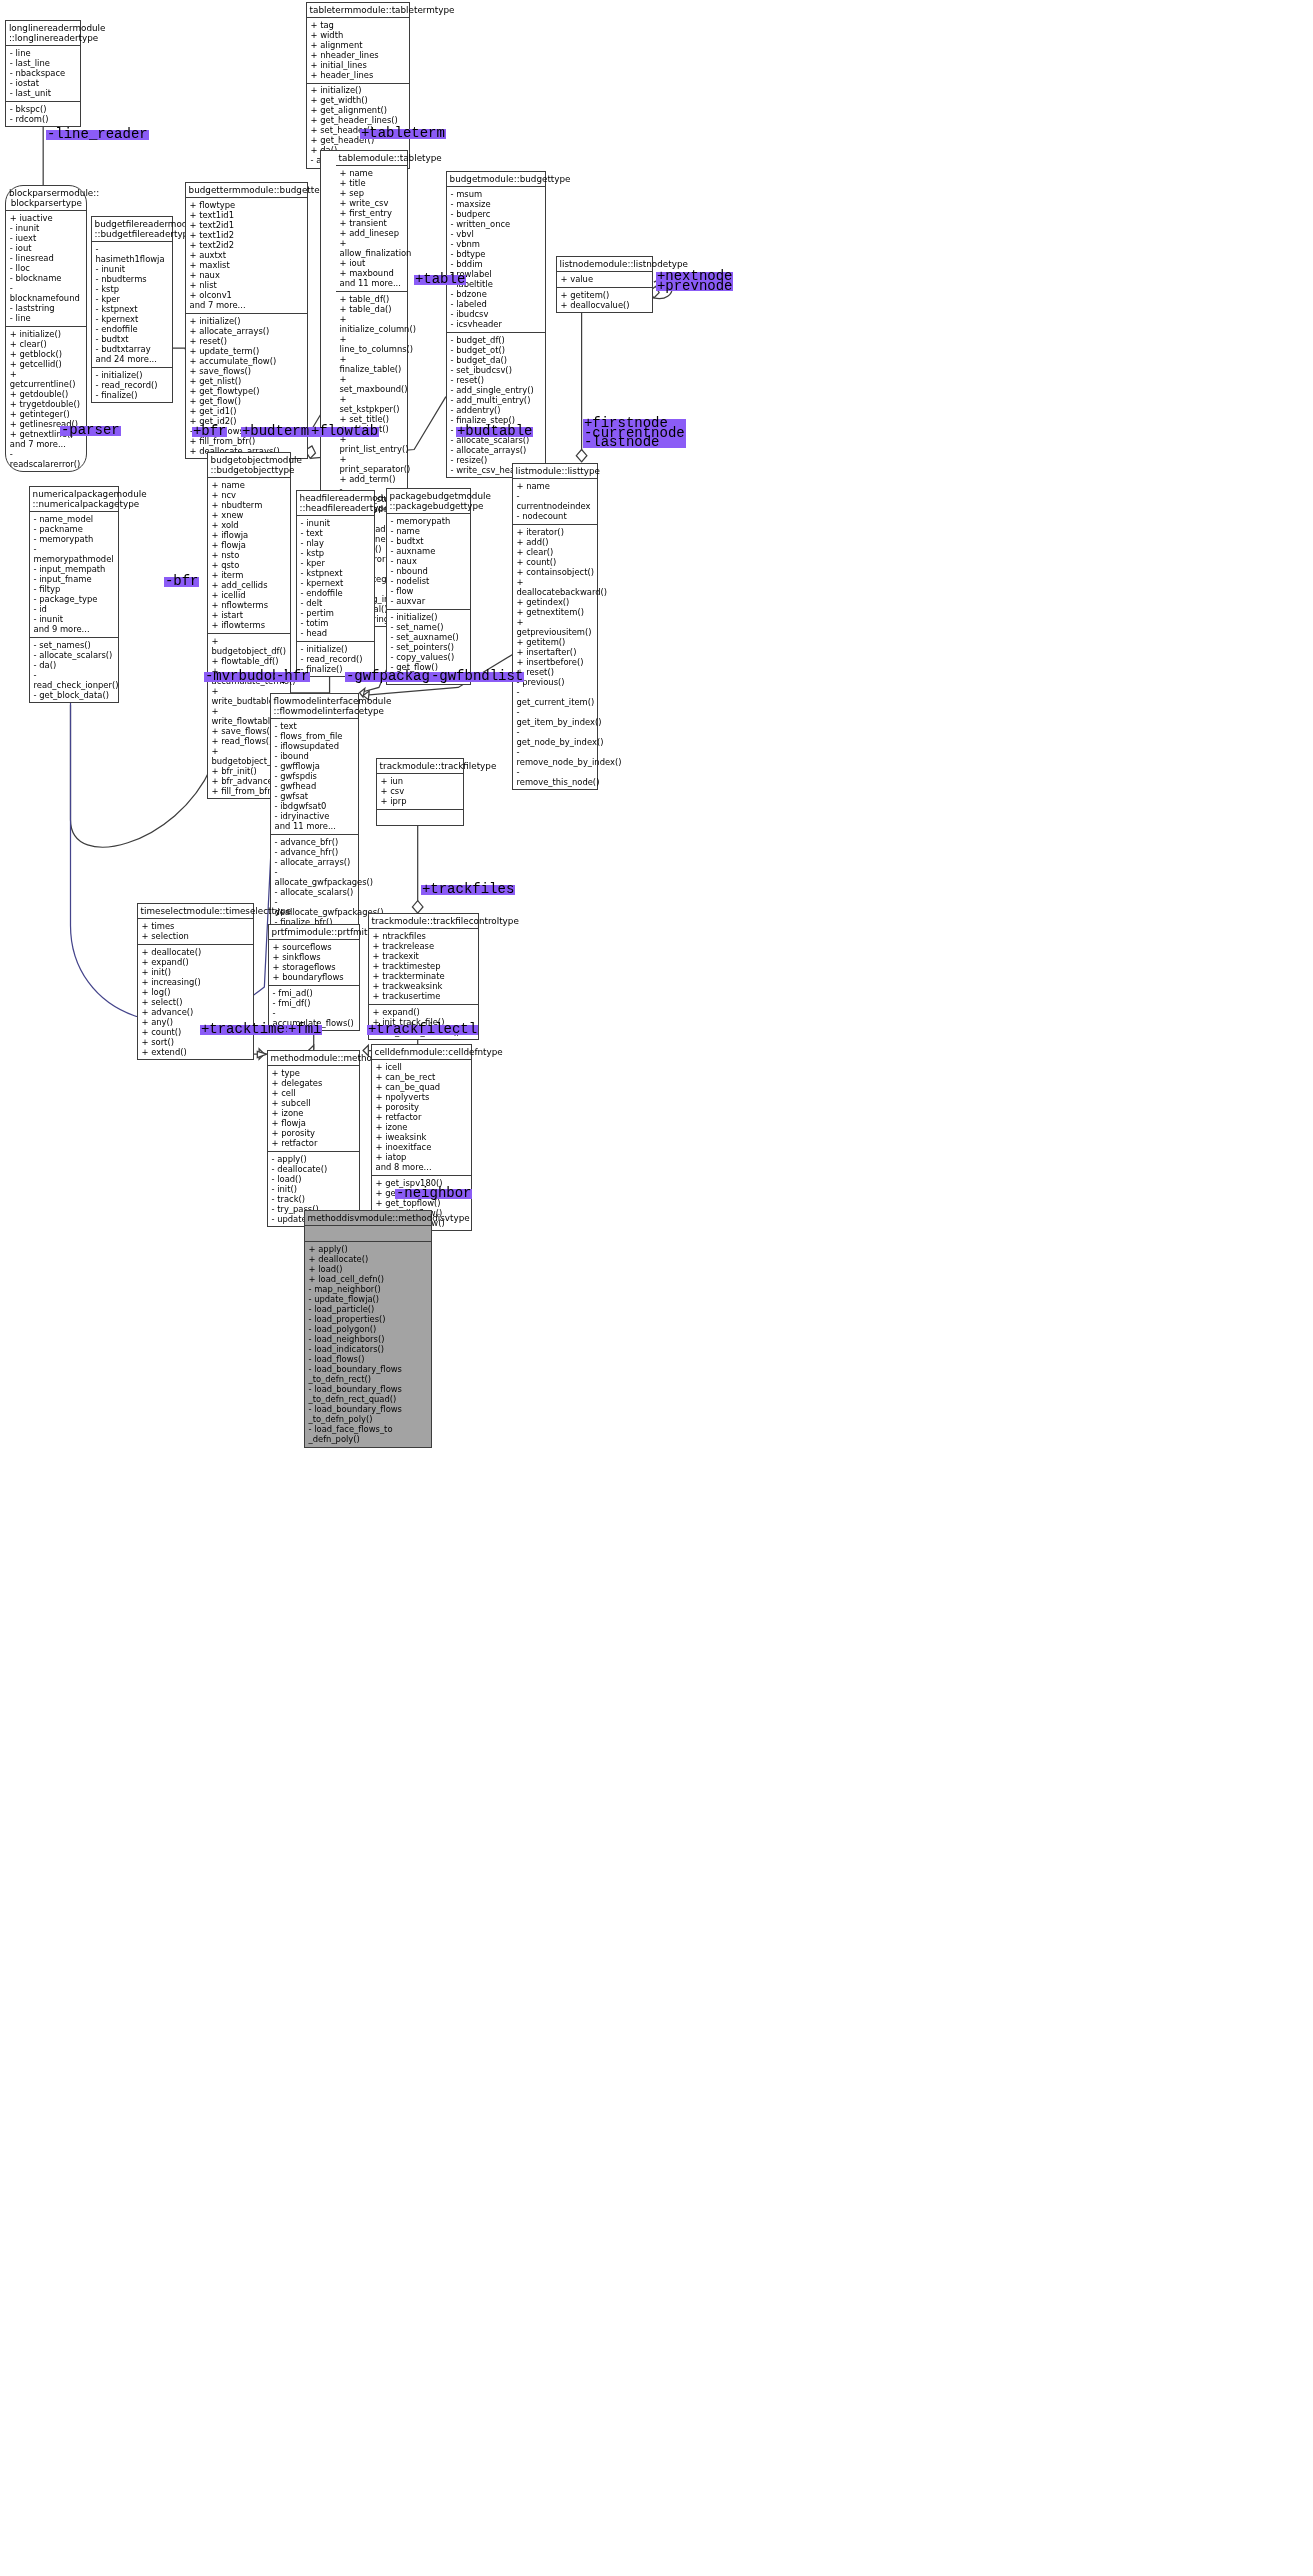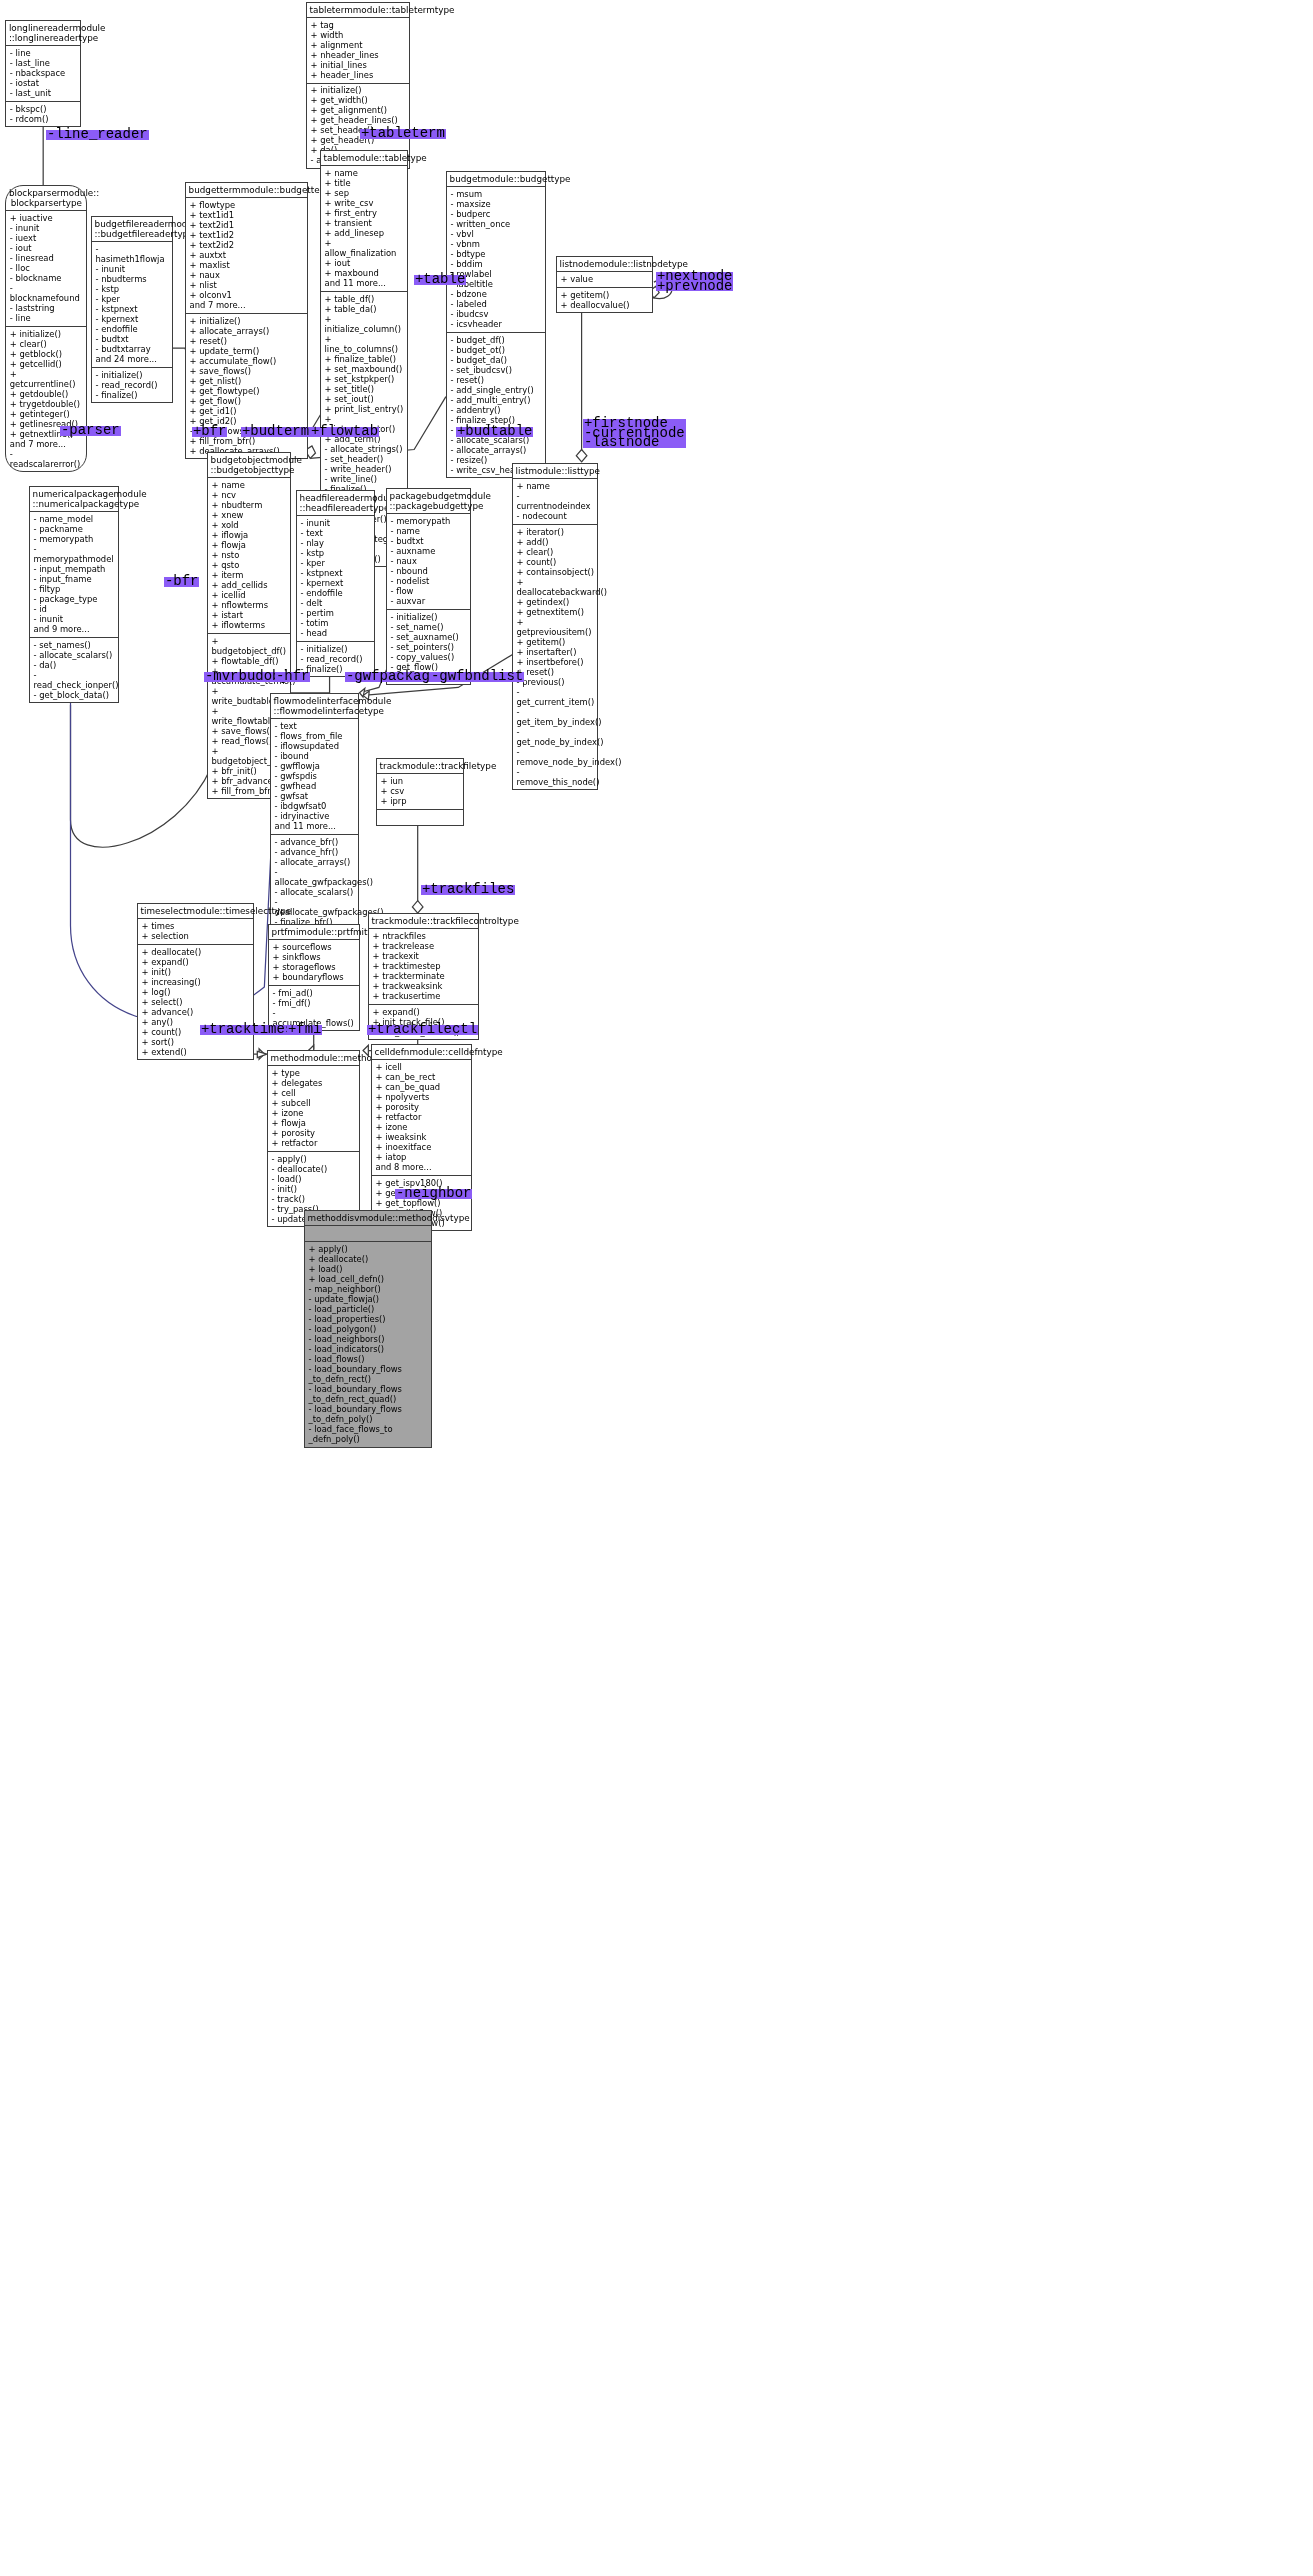--- a/index.html
+++ b/index.html
@@ -215,21 +215,21 @@
 + get_width()
 + get_alignment()
 + get_header_lines()
 + set_header()
 + get_header()
 + da()
 - allocate_scalars()</div>
     </div>
   </div>
 
-  <div class="node" style="left:320px;top:150px;width:88px;">
+  <div class="node" style="left:320px;top:150px;width:88px;padding-left:15px;">
     <div class="ntitle">tablemodule::tabletype</div>
     <div class="nsec">
       <div class="nrow">+ name
 + title
 + sep
 + write_csv
 + first_entry
 + transient
 + add_linesep
 + allow_finalization

